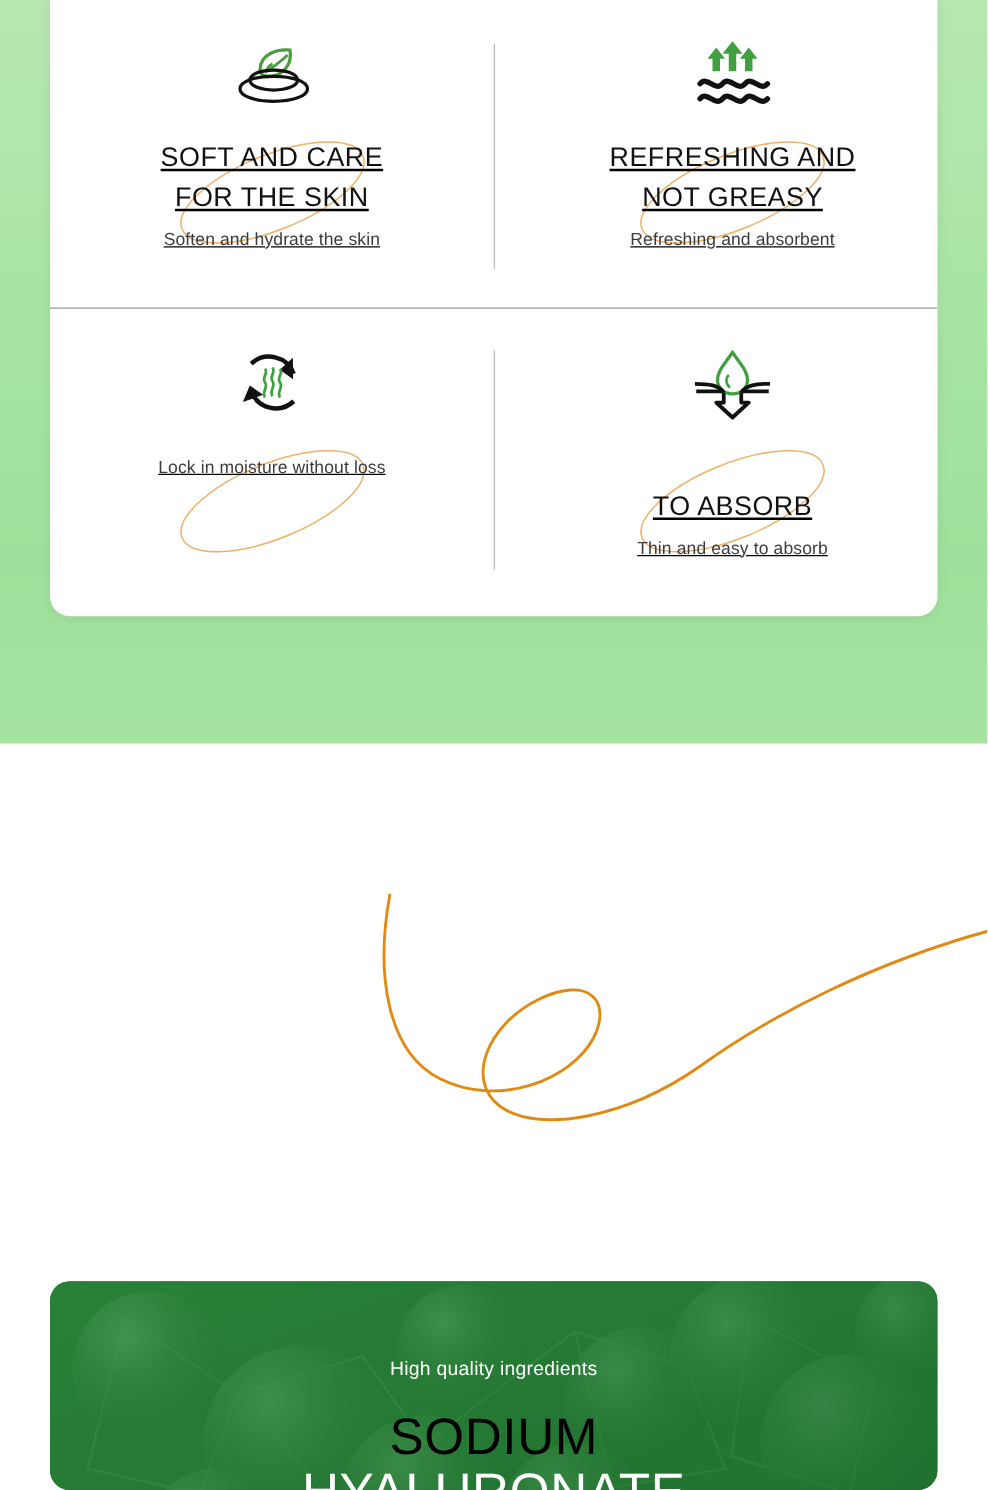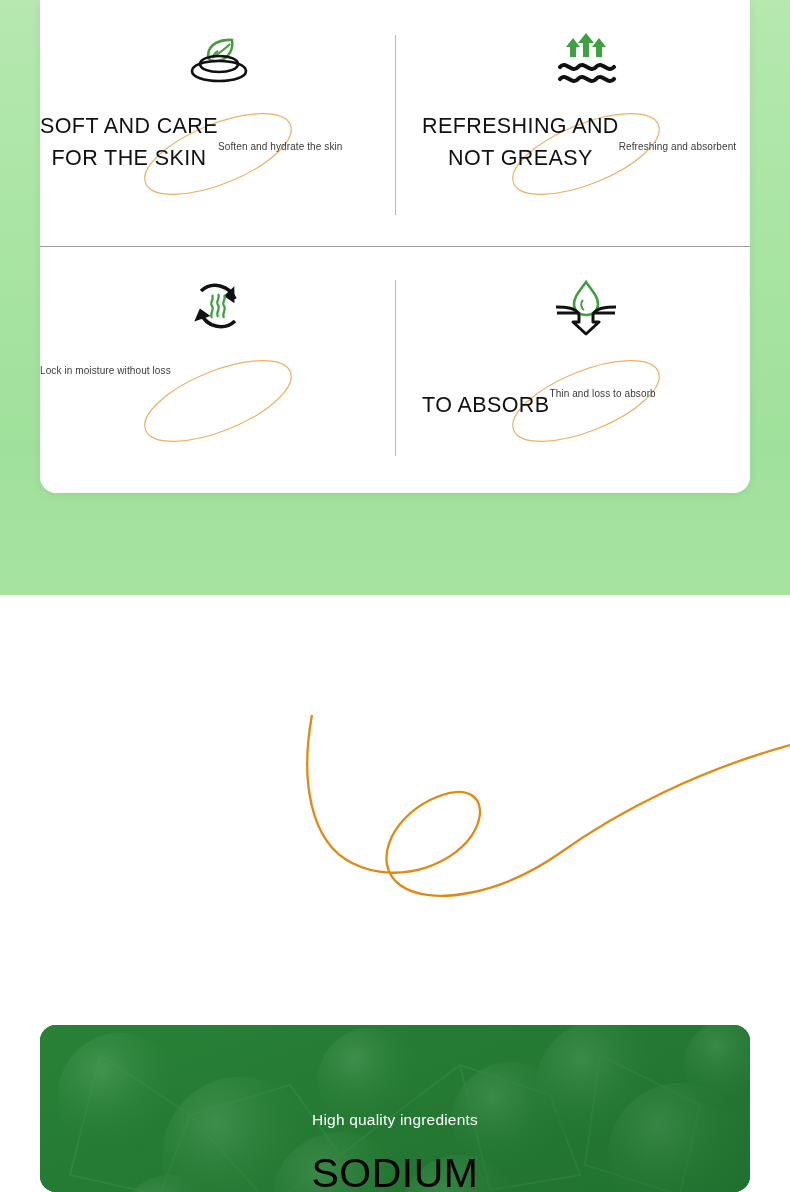--- a/index.html
+++ b/index.html
@@ -41,30 +41,30 @@
     display:flex; flex-direction:column; align-items:center;
   }
   .cell-left{ left:0; }
   .cell-right{ left:355px;padding-left:27px; }
 
   .feature-icon{
     margin-top:32px; height:56px;
     display:flex; align-items:center; justify-content:center;
   }
   .feature-textwrap{ position:relative; margin-top:22px; width:100%;
-    display:flex; align-items:center; }
+    display:flex; flex-direction:column; align-items:center;text-decoration:underline; }
   .feature-title{
     position:relative; z-index:2;
     font-size:21.5px; font-weight:400; letter-spacing:.4px;
     color:#111111; text-align:center; line-height:1.5;
     text-transform:uppercase;
   }
   .feature-sub{
     position:relative; z-index:2;
-    margin-top:8px; font-size:10px; font-weight:400;
+    margin-top:8px; font-size:14px; font-weight:400;
     color:#3b3b3b; text-align:center; letter-spacing:.1px;
   }
   .ellipse-deco{
     position:absolute; left:50%; top:-4px; z-index:1;
     transform:translateX(-50%);
     pointer-events:none;
   }
 
   
   #ingredients-section{
@@ -82,21 +82,21 @@
   #banner-bg{ position:absolute; left:0; top:0; width:710px; height:240px; }
   #banner-tint{
     position:absolute; inset:0;
     background:linear-gradient(160deg, rgba(40,130,55,.72), rgba(30,110,45,.80));
   }
   #banner-content{
     position:absolute; left:0; top:0; width:710px; height:240px;
     display:flex; flex-direction:column; align-items:center;
   }
   #banner-kicker{
-    margin-top:86px; color:#ffffff; font-size:15.5px;
+    margin-top:62px; color:#ffffff; font-size:15.5px;
     font-weight:400; letter-spacing:.2px;
   }
   #banner-title-1{
     margin-top:22px; color:#000000; font-size:41px;
     font-weight:400; letter-spacing:.5px; line-height:1.08;
   }
   #banner-title-2{
     color:#ffffff; font-size:41px; font-weight:400;
     letter-spacing:.5px; line-height:1.08;
   }
@@ -197,21 +197,21 @@
           </svg>
         </div>
         <div class="feature-textwrap">
           <svg class="ellipse-deco" width="200" height="96" viewBox="0 0 200 96">
             <ellipse cx="100" cy="48" rx="78" ry="30" fill="none" stroke="#f0b066" stroke-width="1.2" transform="rotate(-22 100 48)"></ellipse>
           </svg>
           <div class="feature-title">
             <br>
             <span>TO ABSORB</span>
           </div>
-          <div class="feature-sub">Thin and loss to absorb</div>
+          <div class="feature-sub">Thin and easy to absorb</div>
         </div>
       </div>
     </div>
 
   </div>
 </div>
 
 <div id="ingredients-section">
   <svg id="swirl-deco" width="790" height="425" viewBox="0 0 790 425">
     <path d="M790 150 C700 175, 620 215, 560 258 C500 300, 430 312, 400 290

